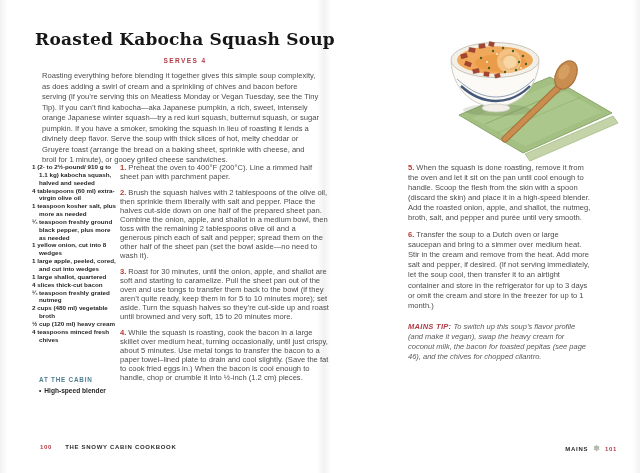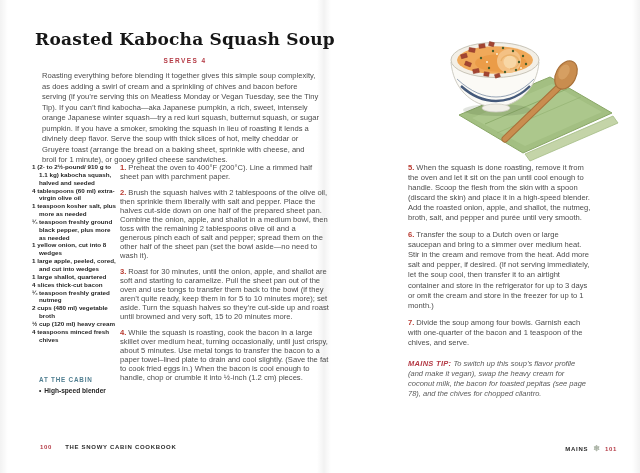--- a/index.html
+++ b/index.html
@@ -170,22 +170,21 @@
             <circle cx="90" cy="42" r="1"></circle>
             <circle cx="124" cy="48" r="1"></circle>
         </g>
       </g>
     </svg>
   </div>
 
   <div class="steps steps-right">
     <p class="step"><span class="step-num">5.</span><span>When the squash is done roasting, remove it from the oven and let it sit on the pan until cool enough to handle. Scoop the flesh from the skin with a spoon (discard the skin) and place it in a high-speed blender. Add the roasted onion, apple, and shallot, the nutmeg, broth, salt, and pepper and purée until very smooth.</span></p>
     <p class="step"><span class="step-num">6.</span><span>Transfer the soup to a Dutch oven or large saucepan and bring to a simmer over medium heat. Stir in the cream and remove from the heat. Add more salt and pepper, if desired. (If not serving immediately, let the soup cool, then transfer it to an airtight container and store in the refrigerator for up to 3 days or omit the cream and store in the freezer for up to 1 month.)</span></p>
-    <p class="step"><span class="step-num">7.</span><span>Divide the soup among four bowls. Garnish each with one-quarter of the bacon and 1 teaspoon of the chives, and serve.</span></p>
-    <p class="tip"><span class="tip-label">MAINS TIP:</span><span>To switch up this soup’s flavor profile (and make it vegan), swap the heavy cream for coconut milk, the bacon for toasted pepitas (see page 78), and the chives for chopped cilantro.</span></p>
+    <p class="tip"><span class="tip-label">MAINS TIP:</span><span>To switch up this soup’s flavor profile (and make it vegan), swap the heavy cream for coconut milk, the bacon for toasted pepitas (see page 46), and the chives for chopped cilantro.</span></p>
   </div>
 
   <div class="footer-right">
     <span class="foottext">MAINS</span>
     <span class="snowflake">❄</span>
     <span class="pagenum">101</span>
   </div>
 
   <div class="gutter"></div>
   <div class="edge l"></div>

